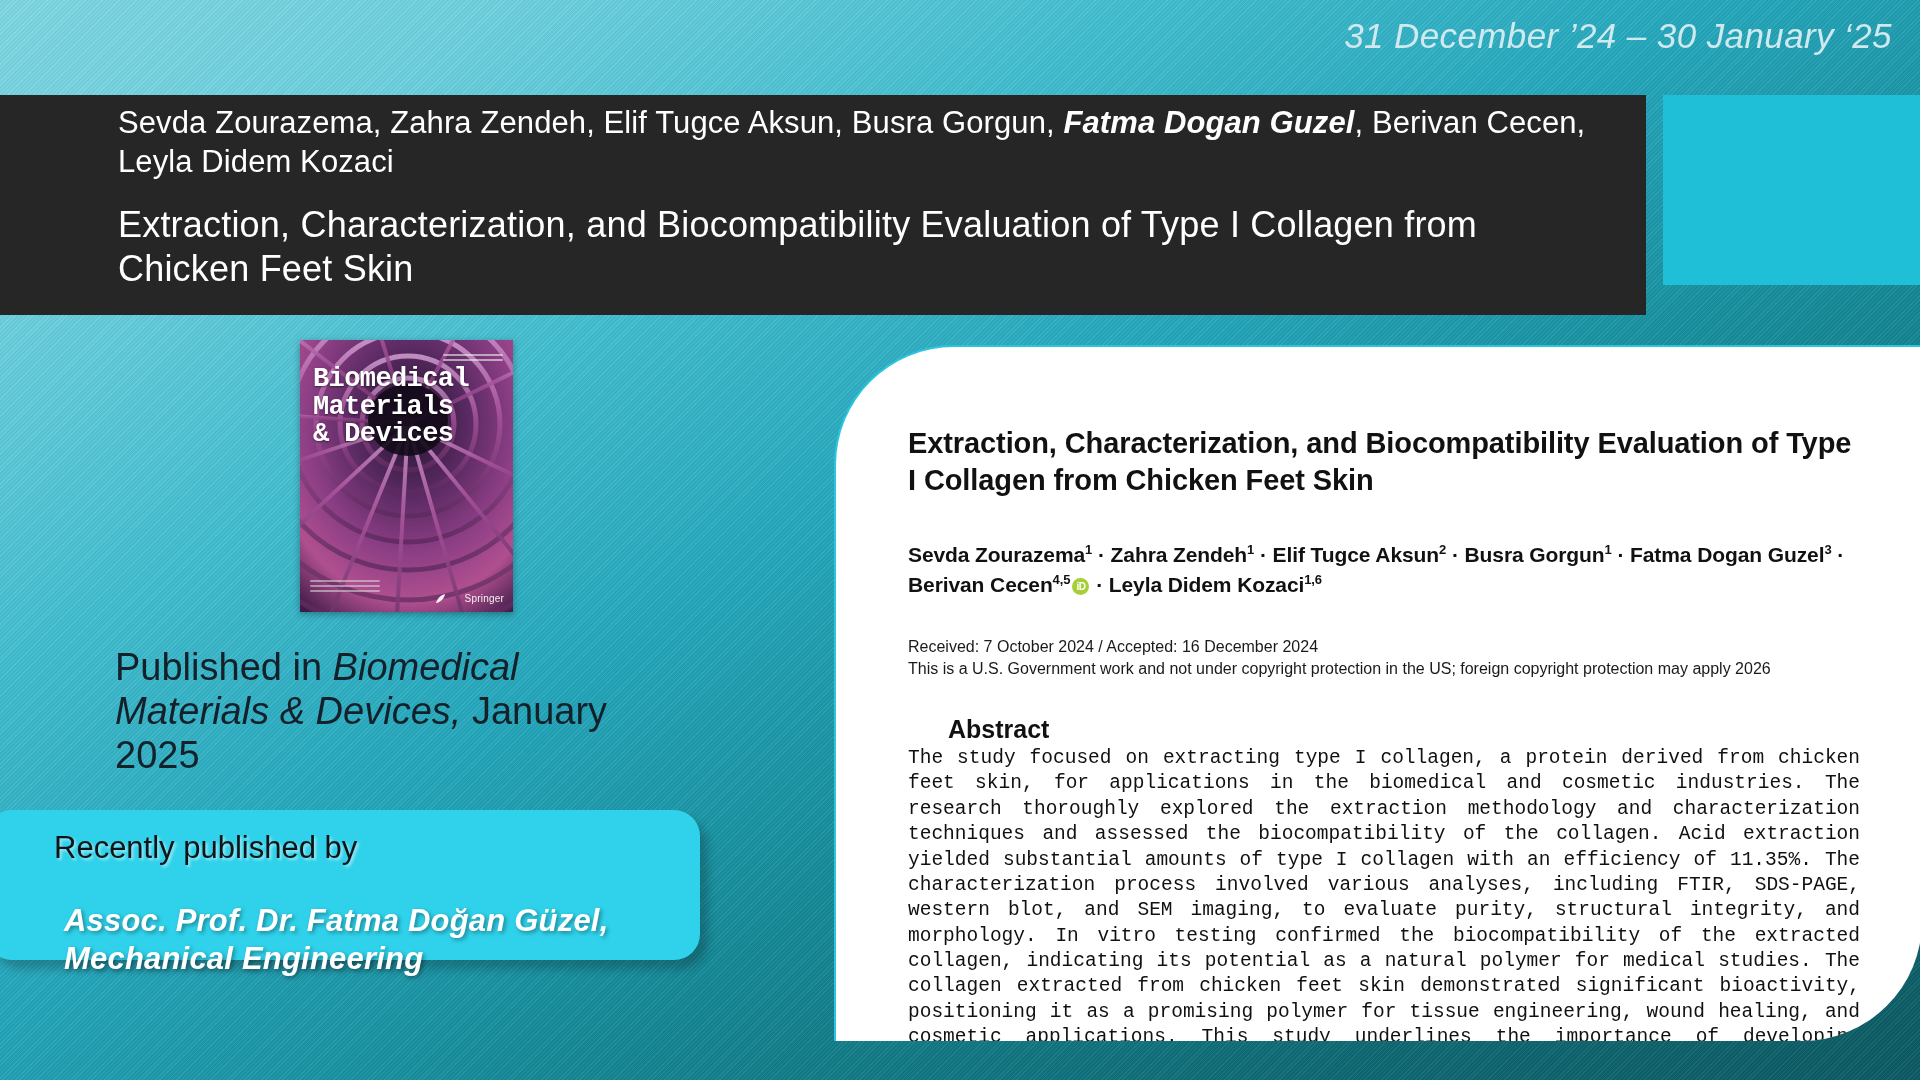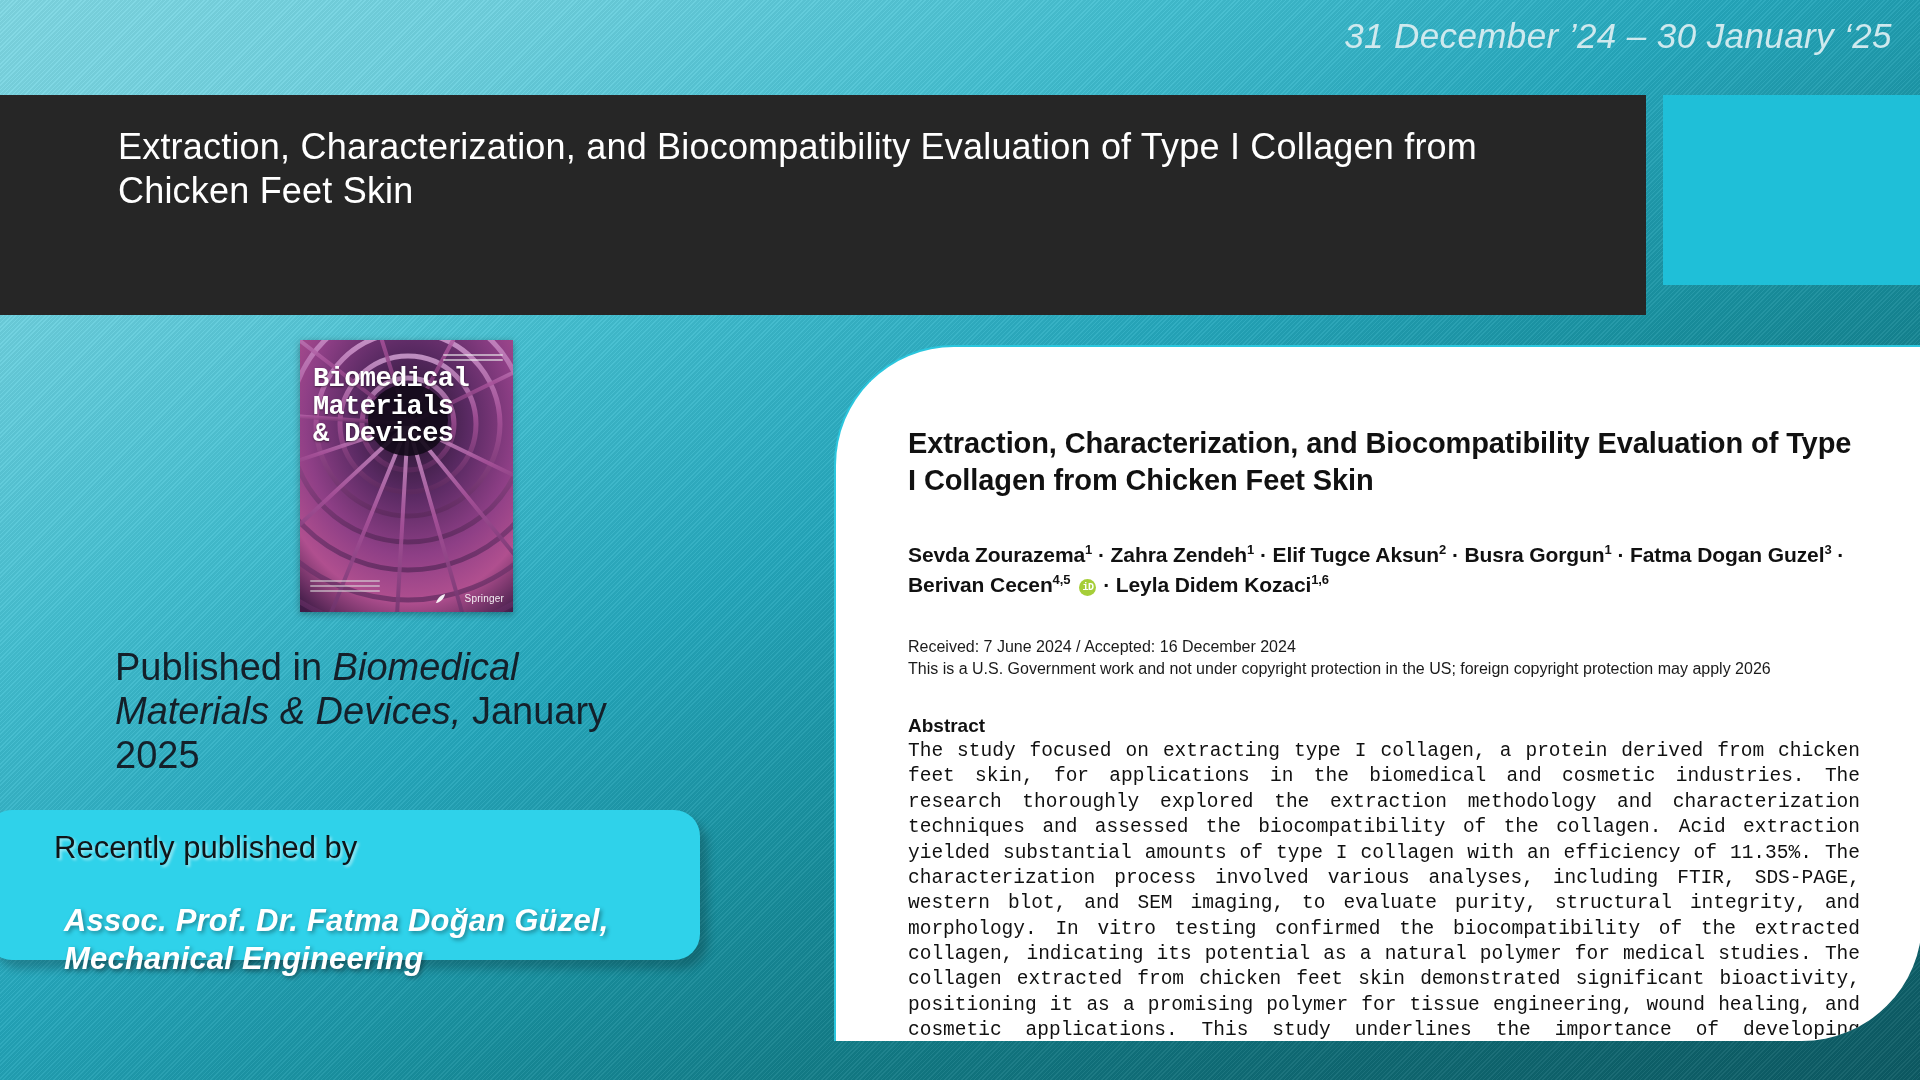--- a/index.html
+++ b/index.html
@@ -134,28 +134,28 @@
   }
   .paper-authors{
     margin-top:42px;
     font-weight:700;font-size:21px;line-height:1.42;color:#111;
     letter-spacing:-0.1px;
   }
   .paper-authors sup{font-size:.62em;vertical-align:super;font-weight:700;}
   .orcid{
     display:inline-block;width:17px;height:17px;border-radius:50%;
     background:#a6ce39;color:#fff;font-size:10px;font-weight:700;
-    line-height:17px;text-align:center;vertical-align:2px;margin:0 1px 0 9px;
-    font-family:Liberation Mono, monospace;letter-spacing:-0.5px;
+    line-height:17px;text-align:center;vertical-align:2px;margin:0 1px 0 2px;
+    font-family:Liberation Sans, sans-serif;letter-spacing:-0.5px;
   }
   .paper-meta{
     margin-top:36px;font-size:16px;line-height:1.42;color:#1a1a1a;
   }
   .abstract-head{
-    margin-top:34px;font-weight:700;font-size:19px;color:#111;
+    margin-top:34px;font-weight:700;font-size:25px;color:#111;margin-left:40px;
   }
   .abstract-body{
     margin-top:2px;
     font-family:Liberation Mono, monospace;
     font-size:19.5px;line-height:1.30;color:#111;
     text-align:justify;
   }
 </style>
 </head>
 <body>
@@ -163,20 +163,21 @@
 <div id="slide">
 
   <div class="date-bar">
     <div class="date-text">31 December ’24  – 30 January ‘25</div>
   </div>
 
   <div class="cyan-box"></div>
 
   <div class="banner">
     <div class="banner-inner">
+      <div class="authors"><span>Sevda Zourazema, Zahra Zendeh, Elif Tugce Aksun, Busra Gorgun, </span><b>Fatma Dogan Guzel</b><span>, Berivan Cecen, Leyla Didem Kozaci</span></div>
       <div class="paper-title-banner">Extraction, Characterization, and Biocompatibility Evaluation of Type I Collagen from Chicken Feet Skin</div>
     </div>
   </div>
 
   <div class="cover">
     <svg class="cover-art" viewBox="0 0 213 272" preserveAspectRatio="none">
       <defs>
         <radialGradient id="cg" cx="52%" cy="30%" r="85%">
           <stop offset="0%" stop-color="#201228"></stop>
           <stop offset="32%" stop-color="#5a2a63"></stop>
@@ -248,21 +249,21 @@
     <div class="badge-line2">Assoc. Prof. Dr. Fatma Doğan Güzel, Mechanical Engineering</div>
   </div>
 
   <div class="card">
     <div class="card-pad">
       <div class="paper-title">Extraction, Characterization, and Biocompatibility Evaluation of Type I Collagen from Chicken Feet Skin</div>
 
       <div class="paper-authors"><span>Sevda Zourazema</span><sup>1</sup><span> · </span><span>Zahra Zendeh</span><sup>1</sup><span> · </span><span>Elif Tugce Aksun</span><sup>2</sup><span> · </span><span>Busra Gorgun</span><sup>1</sup><span> · </span><span>Fatma Dogan Guzel</span><sup>3</sup><span> · </span><span>Berivan Cecen</span><sup>4,5</sup><span class="orcid">iD</span><span> · </span><span>Leyla Didem Kozaci</span><sup>1,6</sup></div>
 
       <div class="paper-meta">
-        <div>Received: 7 June 2024 / Accepted: 16 December 2024</div>
+        <div>Received: 7 October 2024 / Accepted: 16 December 2024</div>
         <div>This is a U.S. Government work and not under copyright protection in the US; foreign copyright protection may apply 2026</div>
       </div>
 
       <div class="abstract-head">Abstract</div>
       <div class="abstract-body">The study focused on extracting type I collagen, a protein derived from chicken feet skin, for applications in the biomedical and cosmetic industries. The research thoroughly explored the extraction methodology and characterization techniques and assessed the biocompatibility of the collagen. Acid extraction yielded substantial amounts of type I collagen with an efficiency of 11.35%. The characterization process involved various analyses, including FTIR, SDS-PAGE, western blot, and SEM imaging, to evaluate purity, structural integrity, and morphology. In vitro testing confirmed the biocompatibility of the extracted collagen, indicating its potential as a natural polymer for medical studies. The collagen extracted from chicken feet skin demonstrated significant bioactivity, positioning it as a promising polymer for tissue engineering, wound healing, and cosmetic applications. This study underlines the importance of developing biocompatible biomaterials and provides valuable insights into a sustainable source of collagen from animal by-products.</div>
     </div>
   </div>
 
 </div>
 

